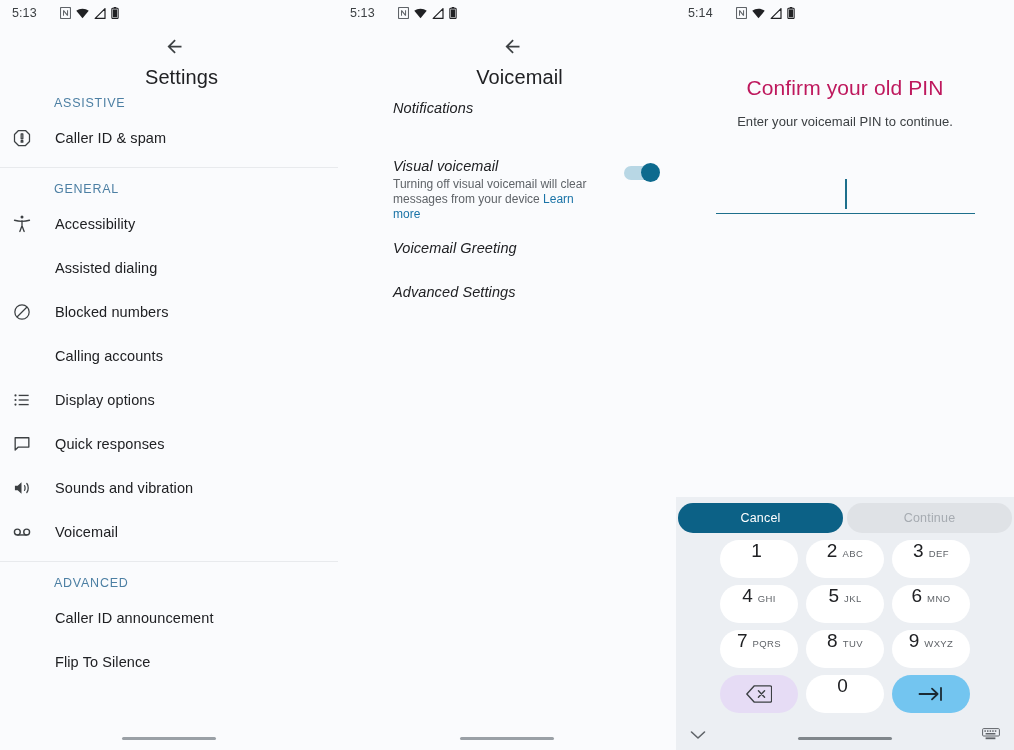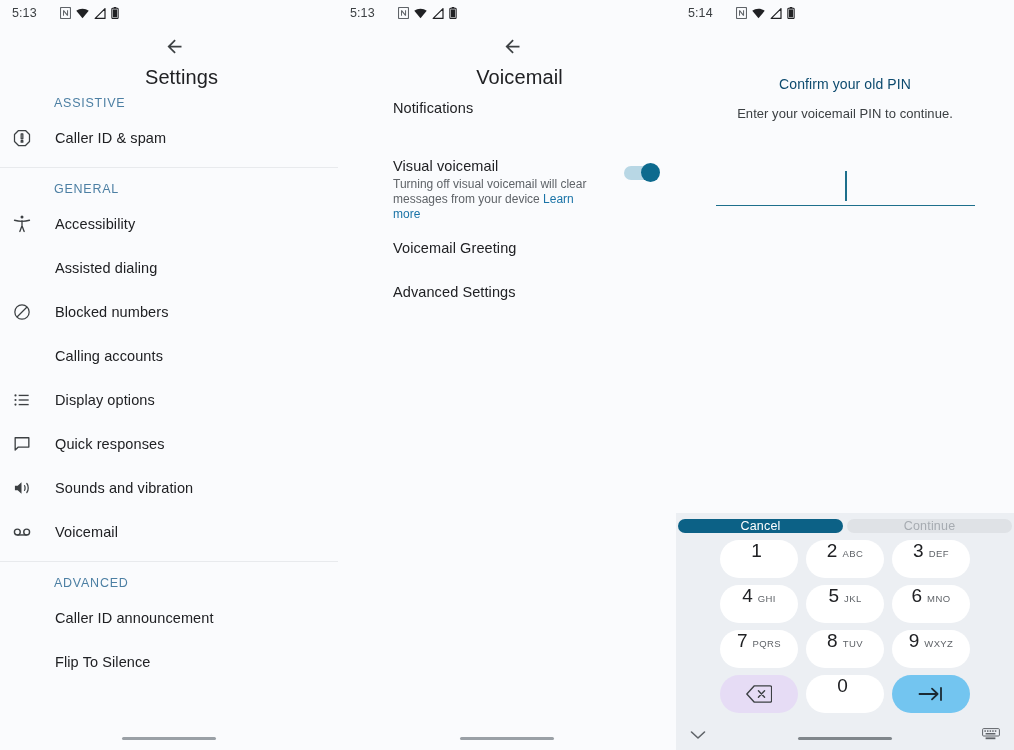--- a/index.html
+++ b/index.html
@@ -116,20 +116,21 @@
     display: flex;
     align-items: flex-start;
     padding: 0 18px 0 55px;
     min-height: 44px;
   }
   .vm-row .vm-texts { flex: 1 1 auto; }
   .vm-title {
     font-size: 14.5px;
     color: #202124;
     letter-spacing: 0.1px;
+    font-style: italic;
   }
   .vm-sub {
     font-size: 12px;
     color: #5f6368;
     line-height: 15px;
     margin-top: 3px;
     max-width: 205px;
   }
   .vm-link { color: #1a73a7; }
   .toggle {
@@ -150,22 +151,22 @@
     right: -2px;
     top: -3px;
   }
 
   
   .pin-wrap {
     padding-top: 50px;
     text-align: center;
   }
   .pin-title {
-    font-size: 14px;
-    color: #0c4a6e;
+    font-size: 21px;
+    color: #be185d;
     letter-spacing: 0.1px;
   }
   .pin-sub {
     font-size: 13px;
     color: #3c4043;
     margin-top: 14px;
     letter-spacing: 0.05px;
   }
   .pin-field {
     margin: 44px auto 0 auto;
@@ -191,21 +192,21 @@
     width: 338px;
     background: #eceff3;
   }
   .kb-actions {
     display: flex;
     gap: 4px;
     padding: 6px 2px 2px 2px;
   }
   .kb-action {
     flex: 1 1 0;
-    height: 14px;
+    height: 30px;
     border-radius: 16px;
     display: flex;
     align-items: center;
     justify-content: center;
     font-size: 12.5px;
     letter-spacing: 0.2px;
   }
   .kb-cancel {
     background: #0c6186;
     color: #ffffff;

